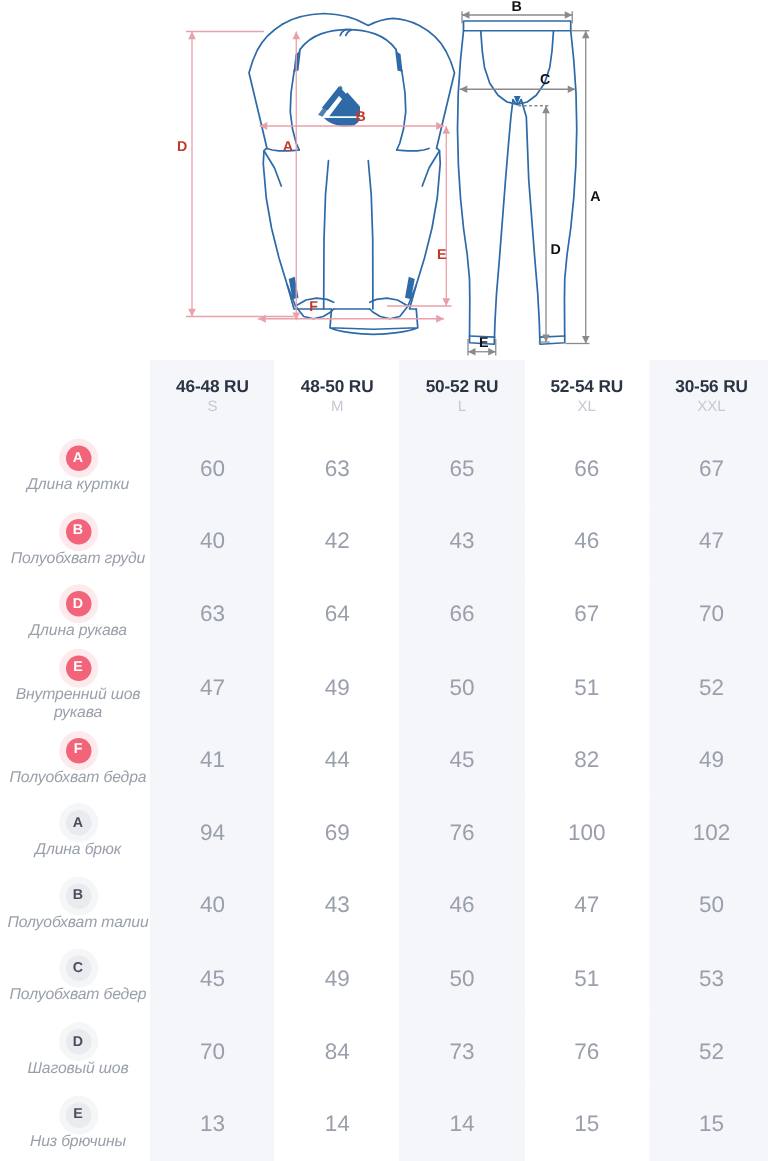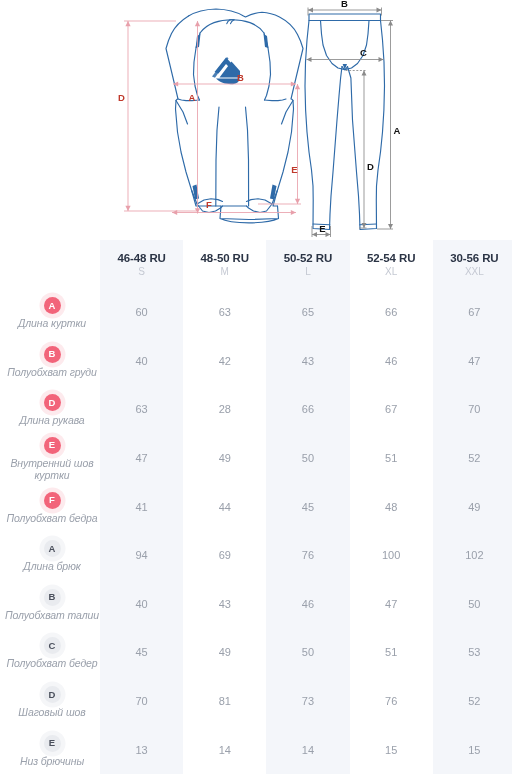--- a/index.html
+++ b/index.html
@@ -89,21 +89,21 @@
     font-size:10.5px;
     color:#9aa0ab;
     line-height:12.6px;
     letter-spacing:-0.1px;
     font-style:italic;
   }
 
   
   td.val {
     text-align:center;
-    font-size:11px;
+    font-size:15px;
     color:#9aa0ab;
     height:48px;
   }
 
   tbody tr { height:48px; }
 </style>
 </head>
 <body>
 
 <div id="diagram-area">
@@ -440,39 +440,39 @@
         <td class="row-label"><span class="badge red">B</span><span class="row-label-text">Полуобхват груди</span></td>
         <td class="val tint">40</td>
         <td class="val plain">42</td>
         <td class="val tint">43</td>
         <td class="val plain">46</td>
         <td class="val tint">47</td>
       </tr>
       <tr>
         <td class="row-label"><span class="badge red">D</span><span class="row-label-text">Длина рукава</span></td>
         <td class="val tint">63</td>
-        <td class="val plain">28</td>
+        <td class="val plain">64</td>
         <td class="val tint">66</td>
         <td class="val plain">67</td>
         <td class="val tint">70</td>
       </tr>
       <tr>
-        <td class="row-label"><span class="badge red">E</span><span class="row-label-text">Внутренний шов куртки</span></td>
+        <td class="row-label"><span class="badge red">E</span><span class="row-label-text">Внутренний шов рукава</span></td>
         <td class="val tint">47</td>
         <td class="val plain">49</td>
         <td class="val tint">50</td>
         <td class="val plain">51</td>
         <td class="val tint">52</td>
       </tr>
       <tr>
         <td class="row-label"><span class="badge red">F</span><span class="row-label-text">Полуобхват бедра</span></td>
         <td class="val tint">41</td>
         <td class="val plain">44</td>
         <td class="val tint">45</td>
-        <td class="val plain">48</td>
+        <td class="val plain">82</td>
         <td class="val tint">49</td>
       </tr>
       <tr>
         <td class="row-label"><span class="badge grey">A</span><span class="row-label-text">Длина брюк</span></td>
         <td class="val tint">94</td>
         <td class="val plain">69</td>
         <td class="val tint">76</td>
         <td class="val plain">100</td>
         <td class="val tint">102</td>
       </tr>
@@ -488,21 +488,21 @@
         <td class="row-label"><span class="badge grey">C</span><span class="row-label-text">Полуобхват бедер</span></td>
         <td class="val tint">45</td>
         <td class="val plain">49</td>
         <td class="val tint">50</td>
         <td class="val plain">51</td>
         <td class="val tint">53</td>
       </tr>
       <tr>
         <td class="row-label"><span class="badge grey">D</span><span class="row-label-text">Шаговый шов</span></td>
         <td class="val tint">70</td>
-        <td class="val plain">81</td>
+        <td class="val plain">84</td>
         <td class="val tint">73</td>
         <td class="val plain">76</td>
         <td class="val tint">52</td>
       </tr>
       <tr>
         <td class="row-label"><span class="badge grey">E</span><span class="row-label-text">Низ брючины</span></td>
         <td class="val tint">13</td>
         <td class="val plain">14</td>
         <td class="val tint">14</td>
         <td class="val plain">15</td>

